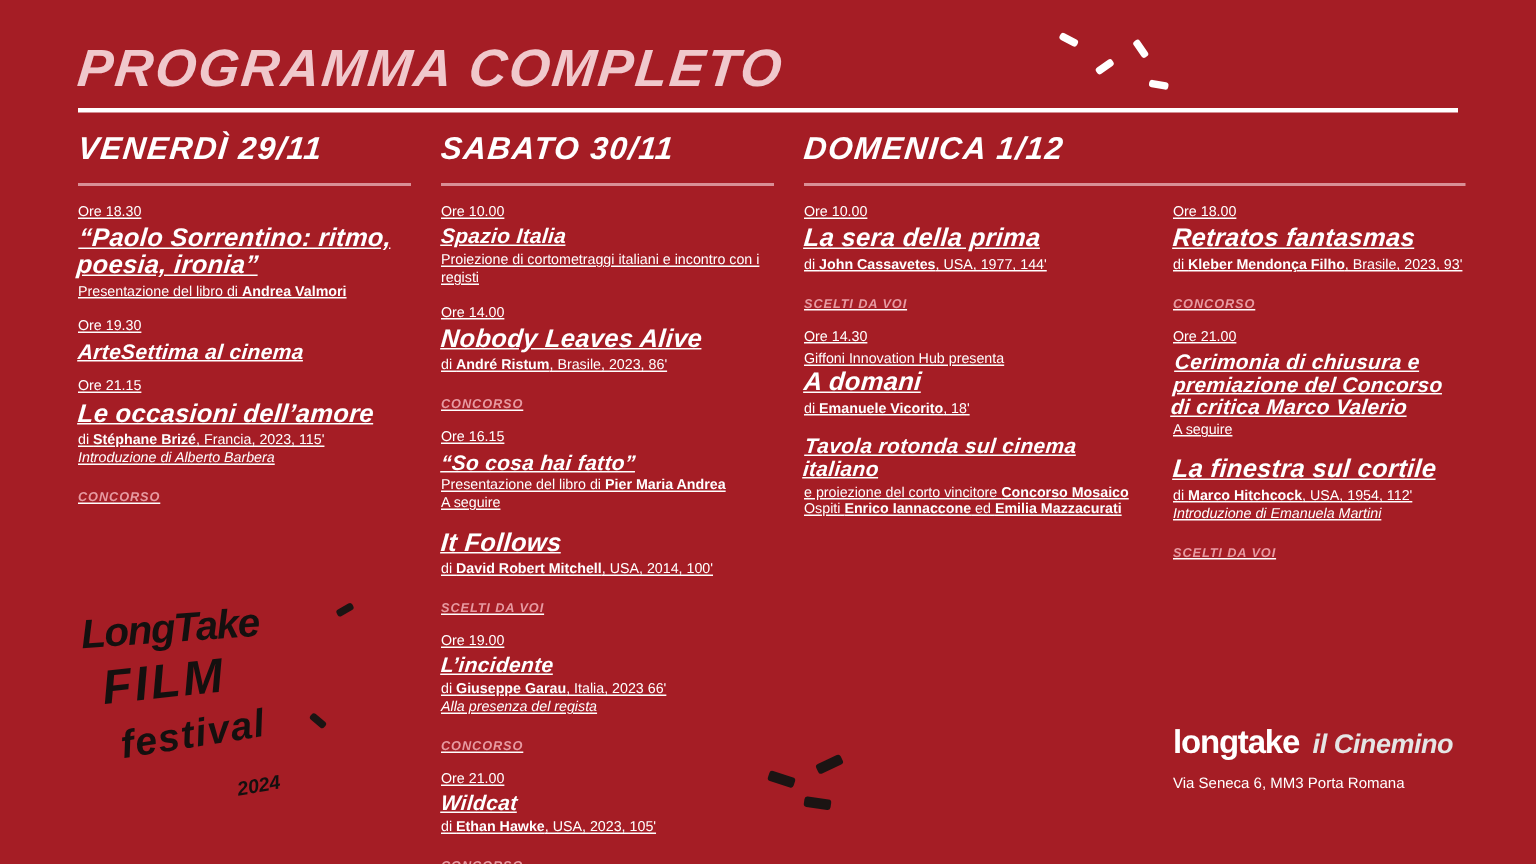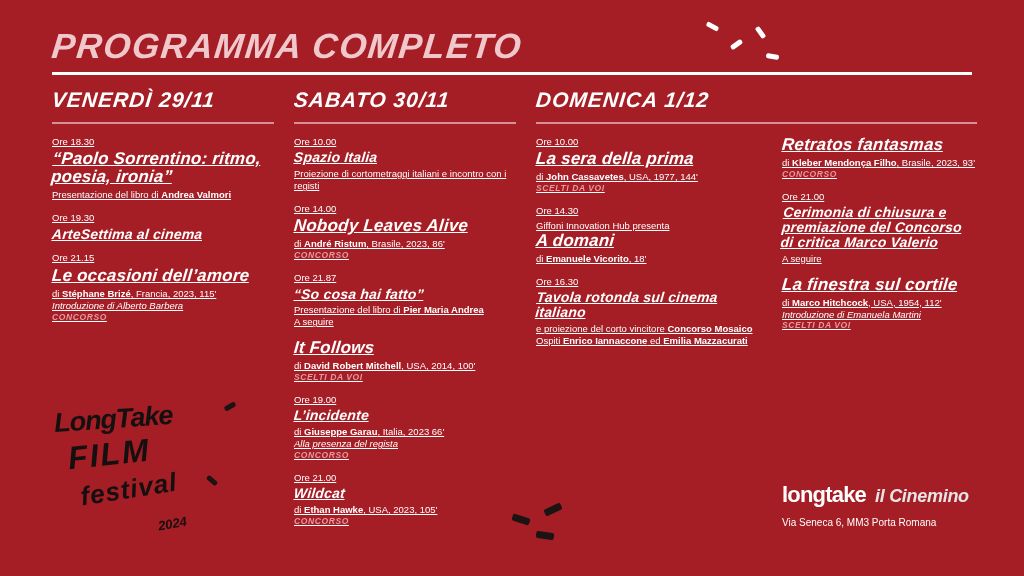--- a/index.html
+++ b/index.html
@@ -93,21 +93,21 @@
     color: #ffffff;
   }
   .meta b { font-weight: bold; }
   .meta i { font-style: italic; }
   .tag {
     font-size: 8.5px;
     font-weight: bold;
     font-style: italic;
     letter-spacing: .6px;
     color: #e79aa1;
-    margin-top: 0;
+    margin-top: 14px;
   }
   .plain { font-size: 9.5px; line-height: 1.3; }
 
   
   .fest-logo {
     position: absolute;
     left: 46px; top: 398px;
     width: 200px; height: 160px;
     color: #111;
   }
@@ -204,21 +204,21 @@
         <div class="ttl sm">Spazio Italia</div>
         <div class="meta">Proiezione di cortometraggi italiani e incontro con i registi</div>
       </div>
       <div class="ev">
         <div class="time">Ore 14.00</div>
         <div class="ttl">Nobody Leaves Alive</div>
         <div class="meta">di <b>André Ristum</b>, Brasile, 2023, 86'</div>
         <div class="tag">CONCORSO</div>
       </div>
       <div class="ev">
-        <div class="time">Ore 21.87</div>
+        <div class="time">Ore 16.15</div>
         <div class="ttl sm">“So cosa hai fatto”</div>
         <div class="meta">Presentazione del libro di <b>Pier Maria Andrea</b><br>A seguire</div>
       </div>
       <div class="ev">
         <div class="ttl">It Follows</div>
         <div class="meta">di <b>David Robert Mitchell</b>, USA, 2014, 100'</div>
         <div class="tag">SCELTI DA VOI</div>
       </div>
       <div class="ev">
         <div class="time">Ore 19.00</div>
@@ -240,27 +240,27 @@
         <div class="meta">di <b>John Cassavetes</b>, USA, 1977, 144'</div>
         <div class="tag">SCELTI DA VOI</div>
       </div>
       <div class="ev">
         <div class="time">Ore 14.30</div>
         <div class="plain">Giffoni Innovation Hub presenta</div>
         <div class="ttl">A domani</div>
         <div class="meta">di <b>Emanuele Vicorito</b>, 18'</div>
       </div>
       <div class="ev">
-        <div class="time">Ore 16.30</div>
         <div class="ttl sm">Tavola rotonda sul cinema italiano</div>
         <div class="meta">e proiezione del corto vincitore <b>Concorso Mosaico</b><br>Ospiti <b>Enrico Iannaccone</b> ed <b>Emilia Mazzacurati</b></div>
       </div>
     </div>
   <div class="col c4">
       <div class="ev">
+        <div class="time">Ore 18.00</div>
         <div class="ttl">Retratos fantasmas</div>
         <div class="meta">di <b>Kleber Mendonça Filho</b>, Brasile, 2023, 93'</div>
         <div class="tag">CONCORSO</div>
       </div>
       <div class="ev">
         <div class="time">Ore 21.00</div>
         <div class="ttl sm">Cerimonia di chiusura e premiazione del Concorso di critica Marco Valerio</div>
         <div class="meta">A seguire</div>
       </div>
       <div class="ev">

